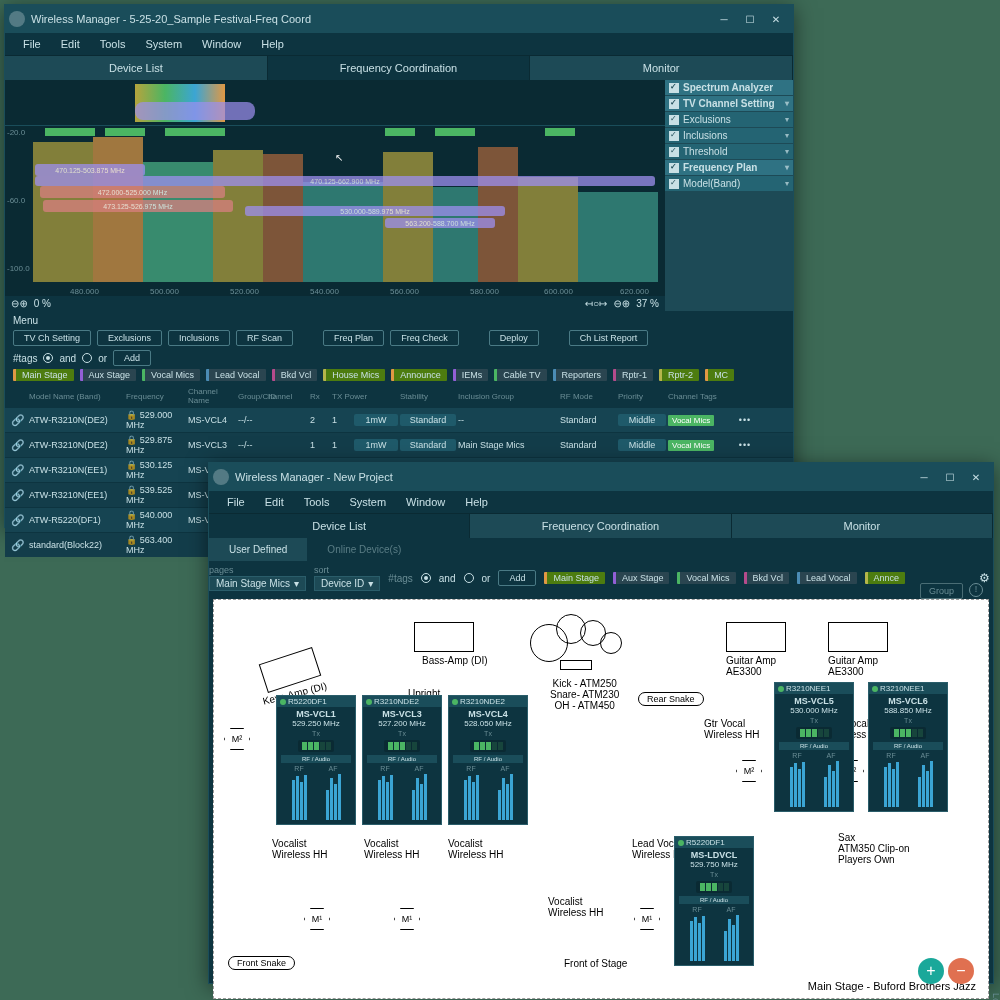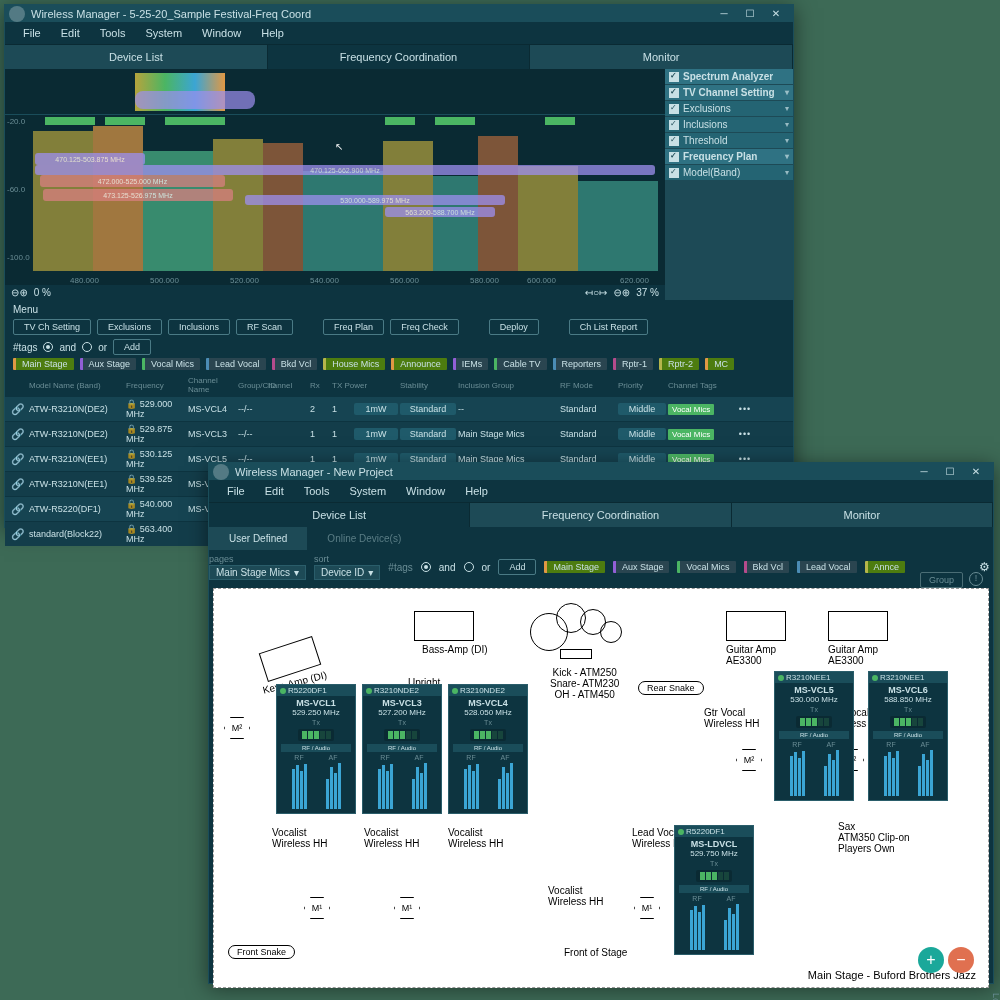--- a/index.html
+++ b/index.html
@@ -1,19 +1,19 @@
 <!DOCTYPE html>
 <html><head>
 <meta charset="utf-8">
 <style>
 * { margin: 0; padding: 0; box-sizing: border-box; font-family: "Segoe UI", Arial, sans-serif; }
 body { background: #3d6a56; width: 1000px; height: 1000px; position: relative; overflow: hidden; }
 
 .window { position: absolute; background: #0d3440; border: 1px solid #1a4d5a; box-shadow: 0 4px 20px rgba(0,0,0,0.5); }
-.titlebar { display: flex; align-items: center; background: #1a4d5a; color: #c8e0e5; font-size: 11px; height: 17px; padding: 0 4px; }
+.titlebar { display: flex; align-items: center; background: #1a4d5a; color: #c8e0e5; font-size: 11px; height: 28px; padding: 0 4px; }
 .titlebar .icon-slot { width: 16px; height: 16px; background: #7a99a0; border-radius: 50%; margin-right: 6px; opacity: 0.6; }
 .window-controls { margin-left: auto; display: flex; gap: 0; }
 .wcbtn { width: 26px; height: 22px; display: flex; align-items: center; justify-content: center; color: #c8e0e5; font-size: 10px; cursor: pointer; }
 
 .menubar { display: flex; background: #0d3440; padding: 2px 8px; gap: 0; }
 .menubar-item { color: #c8e0e5; font-size: 11px; padding: 3px 10px; cursor: pointer; }
 
 .tabs { display: flex; background: #1d4a56; border-top: 1px solid #0a2a33; }
 .tab { flex: 1; text-align: center; color: #c8e0e5; font-size: 11px; padding: 6px; cursor: pointer; border-right: 1px solid #0a2a33; }
 .tab.active { background: #0d3440; }
@@ -189,21 +189,21 @@
             <span>563.200-588.700 MHz</span>
           </div>
         <div class="cursor-ptr" style="left:330px; top:26px;">↖</div>
 
         <span class="xlabel" style="left:65px;">480.000</span>
         <span class="xlabel" style="left:145px;">500.000</span>
         <span class="xlabel" style="left:225px;">520.000</span>
         <span class="xlabel" style="left:305px;">540.000</span>
         <span class="xlabel" style="left:385px;">560.000</span>
         <span class="xlabel" style="left:465px;">580.000</span>
-        <span class="xlabel" style="left:522px;">600.000</span>
+        <span class="xlabel" style="left:539px;">600.000</span>
         <span class="xlabel" style="left:615px;">620.000</span>
       </div>
       <div class="zoom-row">
         <span>⊖⊕</span>
         <span>0 %</span>
         <span style="margin-left:auto;">↤○↦</span>
         <span>⊖⊕</span>
         <span>37 %</span>
       </div>
     </div>

